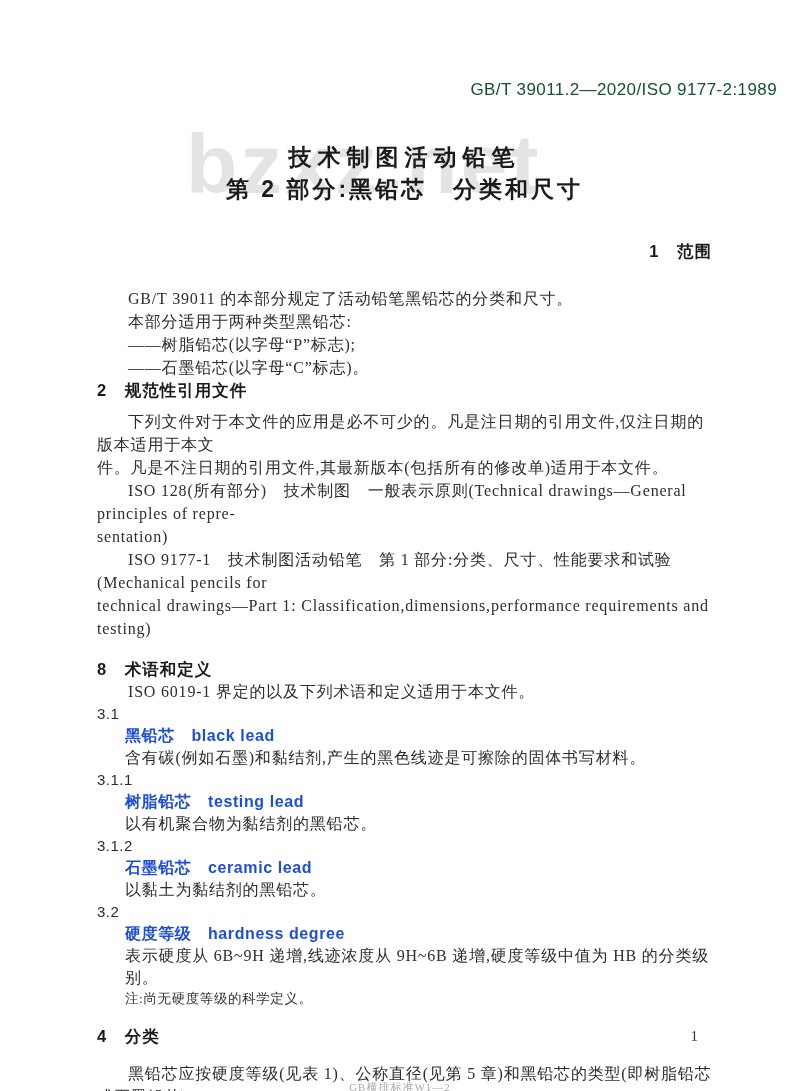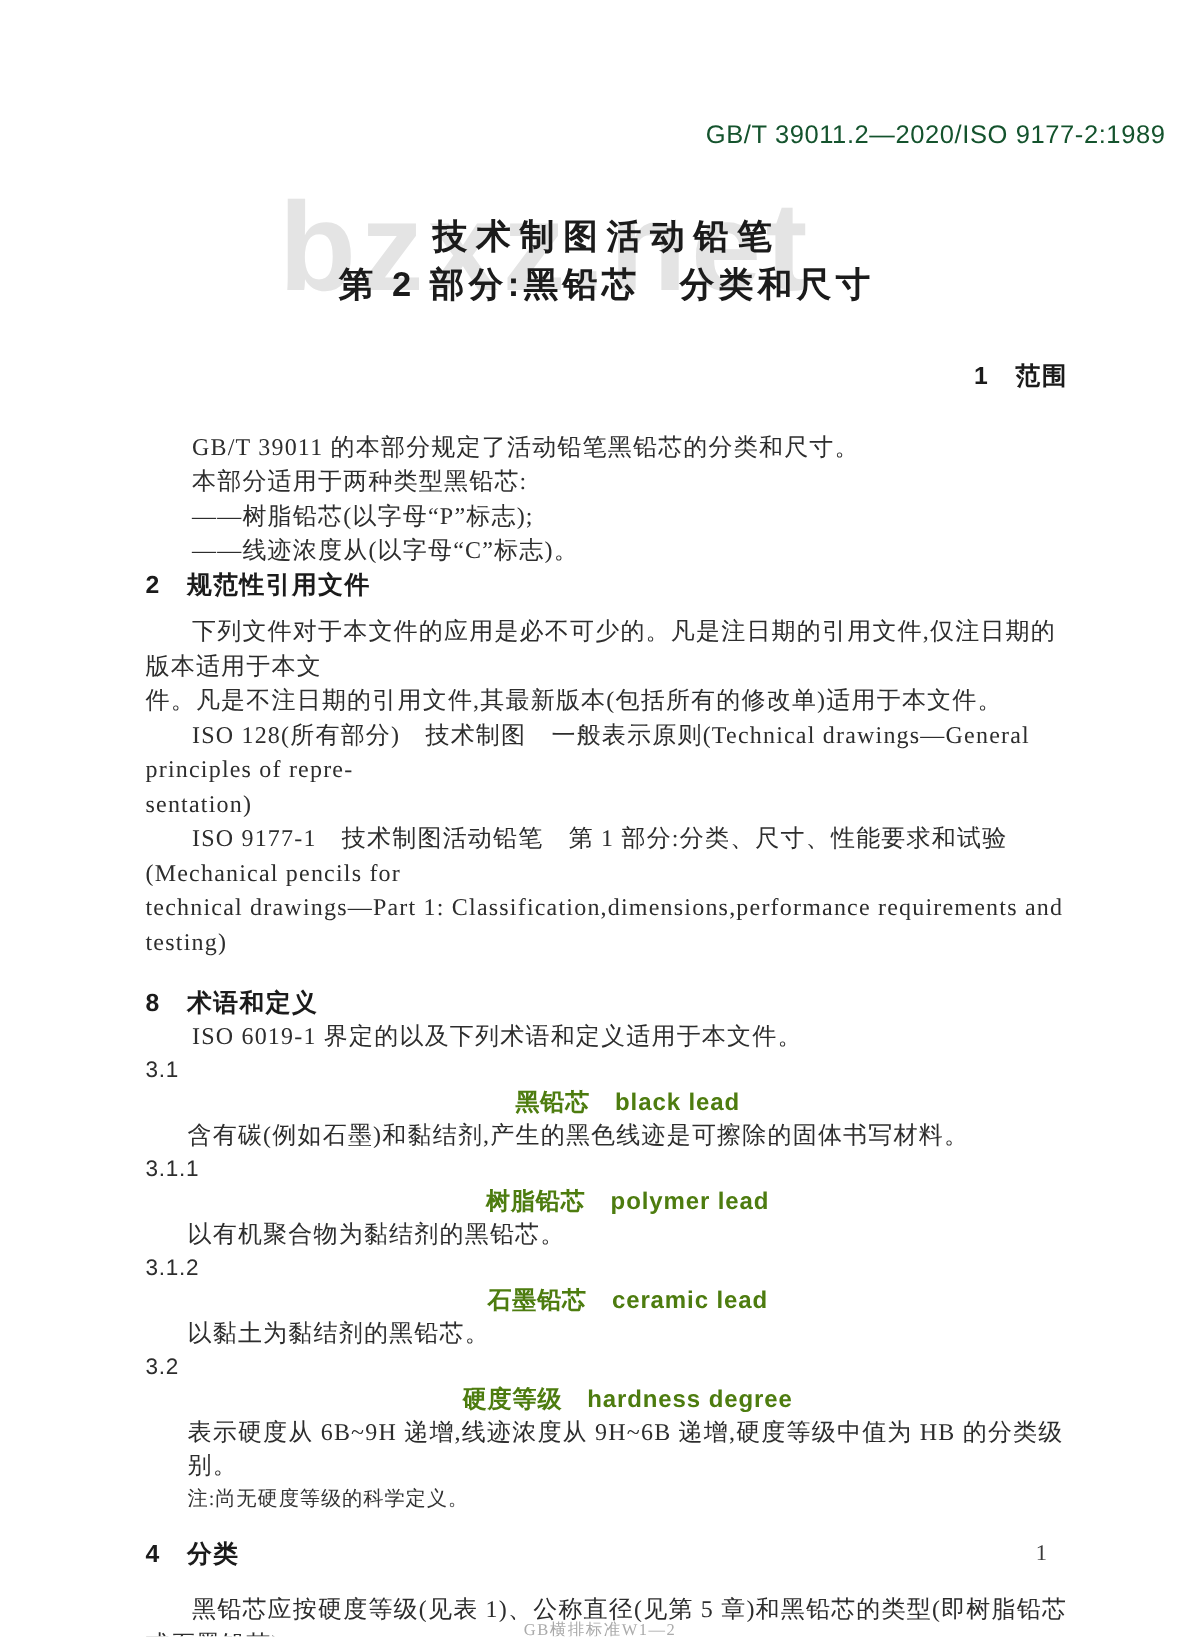--- a/index.html
+++ b/index.html
@@ -56,21 +56,21 @@
 
   .terms .tnum {
     margin:0;
     font-family:"Liberation Sans", sans-serif;
     font-size:15px; line-height:22px; letter-spacing:0.5px; color:#2d2d2d;
   }
   .terms .tname {
     margin:0; padding-left:28px;
     font-family:"Liberation Sans", sans-serif;
     font-weight:bold; font-size:16px; line-height:22px;
-    letter-spacing:0.6px; color:#4d7c0f;text-align:center;
+    letter-spacing:0.6px; color:#1d4ed8;
   }
   .terms .tdef {
     margin:0; padding-left:28px;
     font-size:16px; line-height:22px; letter-spacing:0.8px;
   }
   .terms .tnote {
     margin:0; padding-left:28px;
     font-size:13.5px; line-height:20px; letter-spacing:0.6px; color:#333;
   }
   .s3-intro { margin:0; font-size:16px; line-height:22px; letter-spacing:0.8px; }
@@ -100,40 +100,40 @@
 
   <div class="content">
 
     <h1 class="title-l1">技术制图活动铅笔</h1>
     <h1 class="title-l2">第 2 部分:黑铅芯　分类和尺寸</h1>
 
     <h2 class="sec-h mt-sec1">1　范围</h2>
     <p class="line indent mt-para1">GB/T 39011 的本部分规定了活动铅笔黑铅芯的分类和尺寸。</p>
     <p class="line indent">本部分适用于两种类型黑铅芯:</p>
     <p class="line indent">——树脂铅芯(以字母“P”标志);</p>
-    <p class="line indent">——线迹浓度从(以字母“C”标志)。</p>
+    <p class="line indent">——石墨铅芯(以字母“C”标志)。</p>
 
     <h2 class="sec-h mt-sec2">2　规范性引用文件</h2>
     <p class="line indent mt-para2">下列文件对于本文件的应用是必不可少的。凡是注日期的引用文件,仅注日期的版本适用于本文</p>
     <p class="line">件。凡是不注日期的引用文件,其最新版本(包括所有的修改单)适用于本文件。</p>
     <p class="line indent">ISO 128(所有部分)　技术制图　一般表示原则(Technical drawings—General principles of repre-</p>
     <p class="line">sentation)</p>
     <p class="line indent">ISO 9177-1　技术制图活动铅笔　第 1 部分:分类、尺寸、性能要求和试验(Mechanical pencils for</p>
     <p class="line">technical drawings—Part 1: Classification,dimensions,performance requirements and testing)</p>
 
     <h2 class="sec-h mt-sec3">8　术语和定义</h2>
     <p class="s3-intro indent mt-intro3">ISO 6019-1 界定的以及下列术语和定义适用于本文件。</p>
 
     <div class="terms">
       <p class="tnum">3.1</p>
       <p class="tname">黑铅芯　black lead</p>
       <p class="tdef">含有碳(例如石墨)和黏结剂,产生的黑色线迹是可擦除的固体书写材料。</p>
 
       <p class="tnum">3.1.1</p>
-      <p class="tname">树脂铅芯　polymer lead</p>
+      <p class="tname">树脂铅芯　testing lead</p>
       <p class="tdef">以有机聚合物为黏结剂的黑铅芯。</p>
 
       <p class="tnum">3.1.2</p>
       <p class="tname">石墨铅芯　ceramic lead</p>
       <p class="tdef">以黏土为黏结剂的黑铅芯。</p>
 
       <p class="tnum">3.2</p>
       <p class="tname">硬度等级　hardness degree</p>
       <p class="tdef">表示硬度从 6B~9H 递增,线迹浓度从 9H~6B 递增,硬度等级中值为 HB 的分类级别。</p>
       <p class="tnote">注:尚无硬度等级的科学定义。</p>

